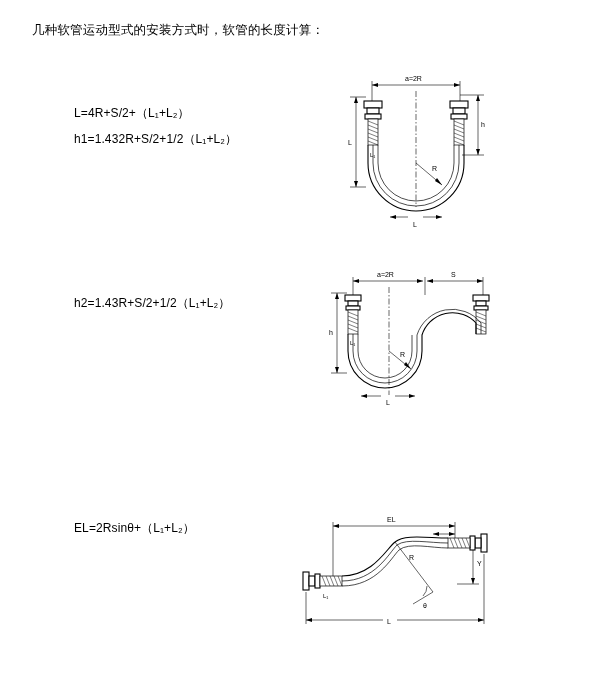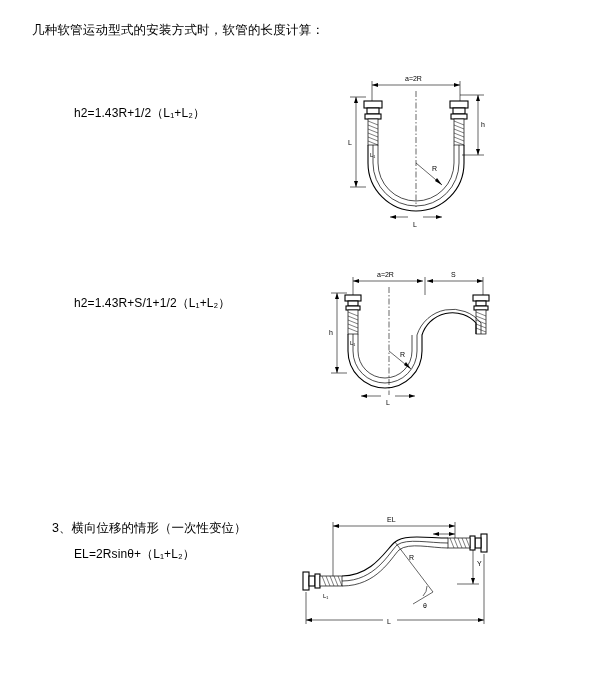--- a/index.html
+++ b/index.html
@@ -74,21 +74,22 @@
 </style>
 </head>
 <body>
 
 <div class="page">
 
   <div class="heading">几种软管运动型式的安装方式时，软管的长度计算：</div>
 
   <div class="section sec1">
     <div class="text-block">
-      <p class="formula">h2=1.43R+1/2（L₁+L₂）</p>
+      <p class="formula">L=4R+S/2+（L₁+L₂）</p>
+      <p class="formula">h1=1.432R+S/2+1/2（L₁+L₂）</p>
     </div>
 
     <div class="fig fig1">
       <svg width="185" height="200" viewBox="0 0 185 200">
 
         <line class="dim" x1="62" y1="18" x2="150" y2="18"></line>
         <polygon points="62,18 68,16 68,20" fill="#000"></polygon>
         <polygon points="150,18 144,16 144,20" fill="#000"></polygon>
         <text class="lbl" x="95" y="14">a=2R</text>
         <line class="dim" x1="62" y1="14" x2="62" y2="34"></line>
@@ -146,21 +147,21 @@
         <line class="dim" x1="80" y1="150" x2="98" y2="150"></line>
         <line class="dim" x1="113" y1="150" x2="132" y2="150"></line>
         <polygon points="80,150 86,148 86,152" fill="#000"></polygon>
         <polygon points="132,150 126,148 126,152" fill="#000"></polygon>
       </svg>
     </div>
   </div>
 
   <div class="section sec2">
     <div class="text-block">
-      <p class="formula">h2=1.43R+S/1+1/2（L₁+L₂）</p>
+      <p class="formula">h2=1.43R+S/2+1/2（L₁+L₂）</p>
     </div>
 
     <div class="fig fig2">
       <svg width="200" height="170" viewBox="0 0 200 170">
 
         <line class="dim" x1="48" y1="16" x2="118" y2="16"></line>
         <polygon points="48,16 54,14 54,18" fill="#000"></polygon>
         <polygon points="118,16 112,14 112,18" fill="#000"></polygon>
         <text class="lbl" x="72" y="12">a=2R</text>
         <line class="dim" x1="122" y1="16" x2="178" y2="16"></line>
@@ -213,21 +214,20 @@
         <line class="dim" x1="56" y1="131" x2="76" y2="131"></line>
         <line class="dim" x1="90" y1="131" x2="110" y2="131"></line>
         <polygon points="56,131 62,129 62,133" fill="#000"></polygon>
         <polygon points="110,131 104,129 104,133" fill="#000"></polygon>
       </svg>
     </div>
   </div>
 
   <div class="section sec3">
     <div class="text-block">
-      <p class="sec-title">3、横向位移的情形（一次性变位）</p>
       <p class="formula">EL=2Rsinθ+（L₁+L₂）</p>
     </div>
 
     <div class="fig fig3">
       <svg width="200" height="130" viewBox="0 0 200 130">
 
         <line class="dim" x1="38" y1="18" x2="160" y2="18"></line>
         <polygon points="38,18 44,16 44,20" fill="#000"></polygon>
         <polygon points="160,18 154,16 154,20" fill="#000"></polygon>
         <text class="lbl" x="92" y="14">EL</text>

